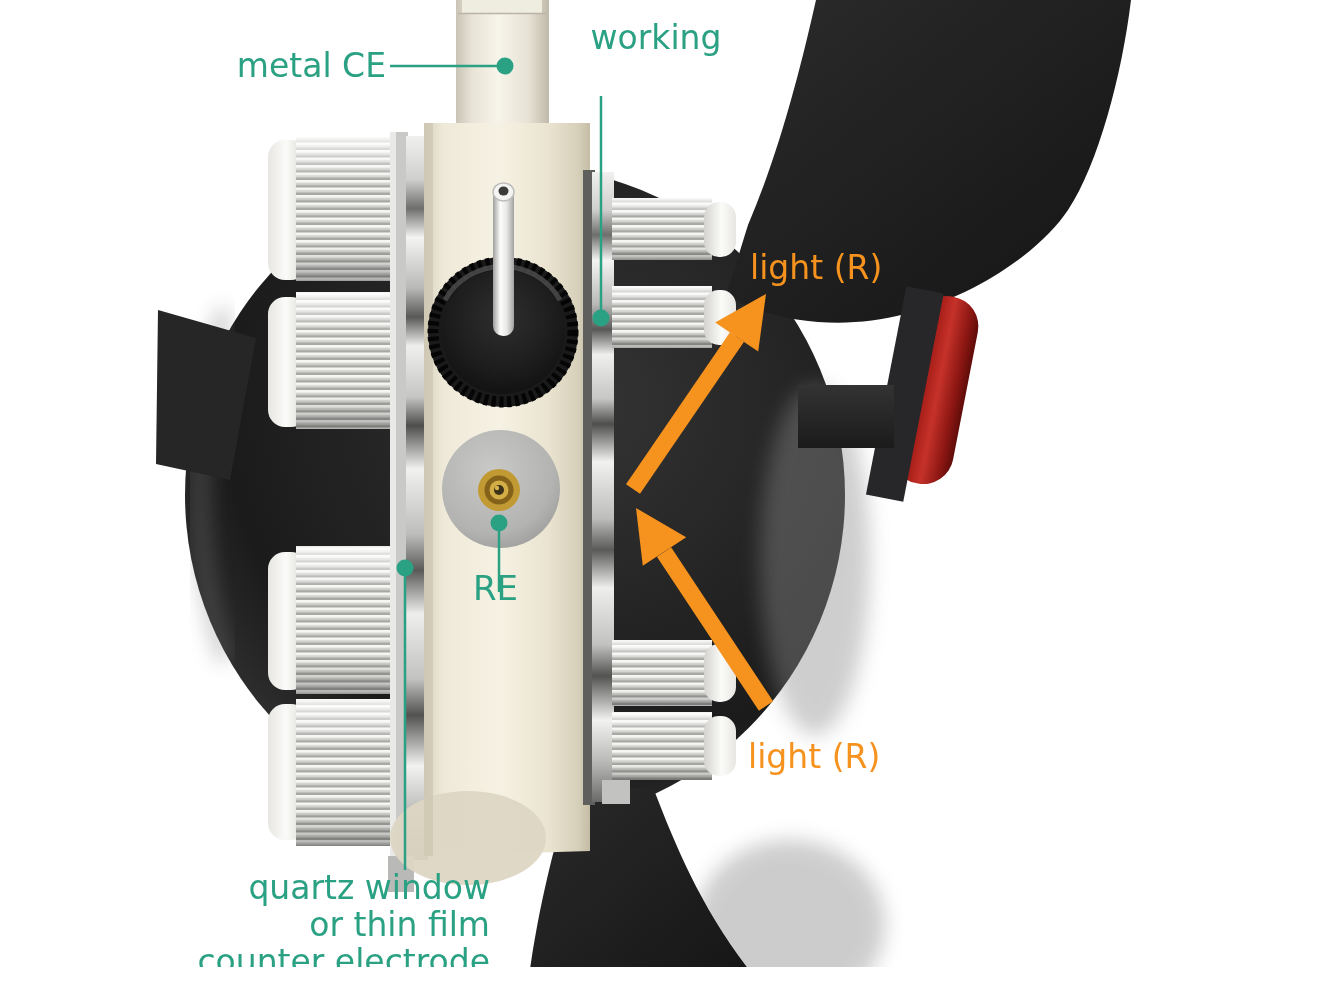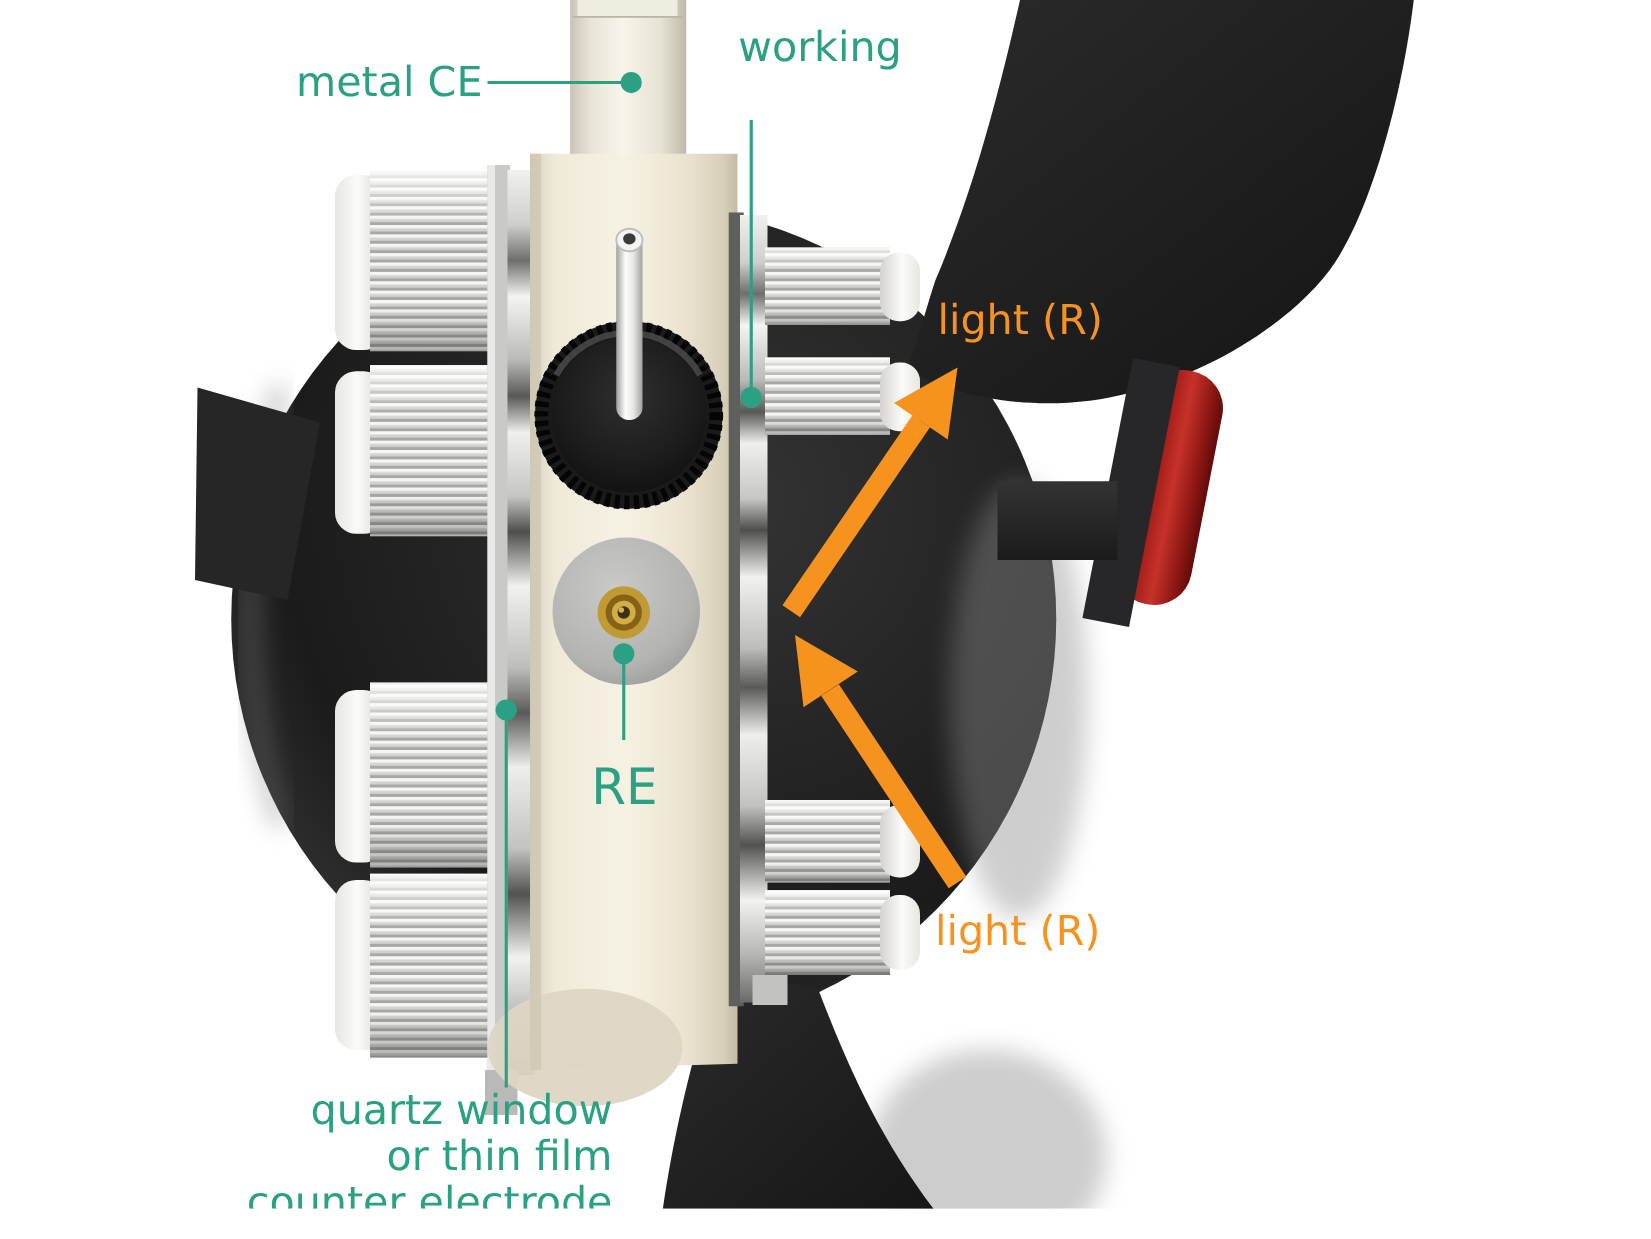--- a/index.html
+++ b/index.html
@@ -12,28 +12,28 @@
   }
   .stage svg{position:absolute;left:0;top:0;}
   .label{
     position:absolute;
     font-size:33px;
     line-height:37px;
     color:var(--teal,#2aa183);
     white-space:nowrap;
     user-select:none;
   }
-  .label.orange{color:var(--orange,#f6921e);}
+  .label.orange{color:var(--orange,#f6921e);margin-top:12px;}
   .label.center{text-align:center;}
   .label.right{text-align:right;}
   #lbl-metal-ce{left:160px;top:47px;width:226px;text-align:right;}
   #lbl-working{left:566px;top:19px;width:180px;}
   #lbl-light-top{left:750px;top:237px;}
   #lbl-light-bottom{left:748px;top:726px;}
-  #lbl-re{left:473px;top:612px;font-size:40px;}
+  #lbl-re{left:473px;top:570px;font-size:34px;}
   #lbl-counter{right:831px;top:869px;width:500px;left:auto;}
 </style>
 </head>
 <body style="--teal: #2aa183; --orange: #f6921e; --valve-red: #b32421; --cell-cream: #f2ecdc; --glass-black: #232323; --background: #ffffff;">
 
 <div class="stage">
 
 <svg width="1321" height="991" viewBox="0 0 1321 991">
   <defs>
     <radialGradient id="gSphere" cx="0.60" cy="0.36" r="0.75">

